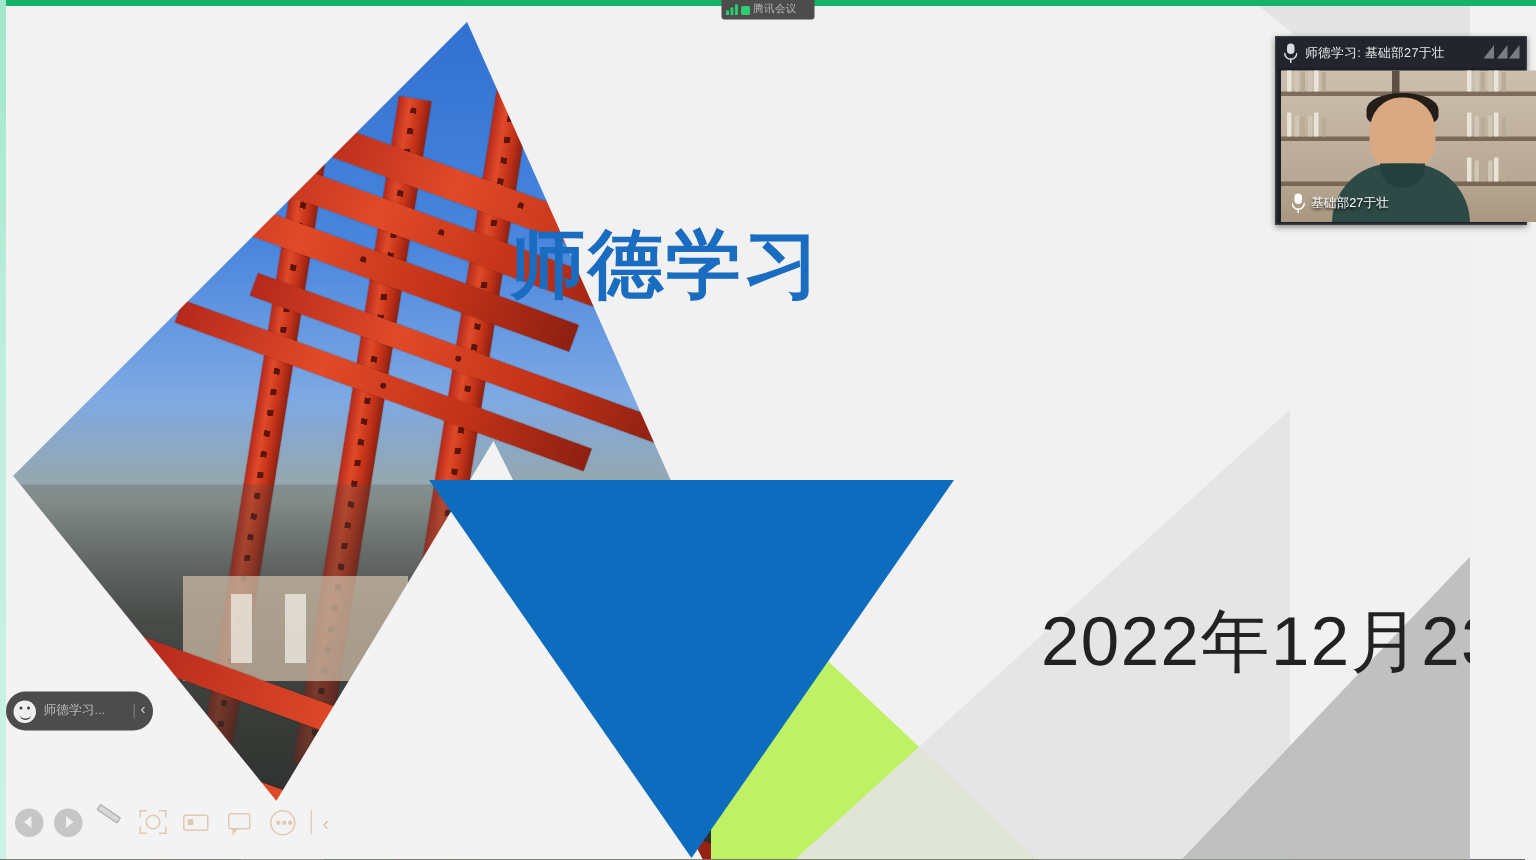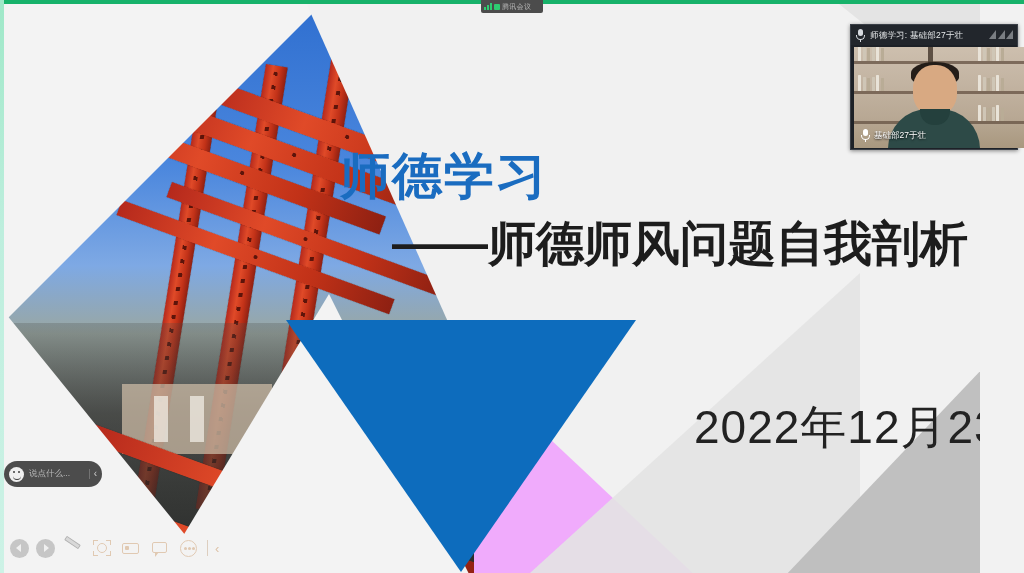--- a/index.html
+++ b/index.html
@@ -38,21 +38,21 @@
   .tb-bars i:nth-child(3){height:7px}
   .tb-dot{ width:6px; height:6px; background:#2ecc71; border-radius:1px; }
   .tb-label{
     font-size:7px; color:#c9c9c9; line-height:13px; white-space:nowrap;
     letter-spacing:.3px; opacity:.85;
   }
 
   
   #slide{
     position:absolute; left:4px; top:4px; width:976px; height:569px;
-    background:#f0abfc; overflow:hidden;
+    background:#bef264; overflow:hidden;
   }
 
   
   #slide-photo{
     position:absolute; left:0; top:0; width:470px; height:569px;
     background:
       linear-gradient(180deg,#2f6fd0 0%,#4a86dd 28%,#7ea9e4 46%,#9aa7a2 58%,#5d5f5c 72%,#3c3e3d 100%);
     clip-path: polygon(0 0, 470px 0, 470px 569px, 0 569px);
     overflow:hidden;
   }
@@ -354,21 +354,20 @@
     <div class="wedge" id="wedge-bottomleft"></div>
     <div class="wedge" id="wedge-middle-gap"></div>
     <div class="wedge" id="wedge-right"></div>
     <div id="grey-soft-right"></div>
     <div id="grey-diag-top-right"></div>
     <div id="grey-diag-bottom-right"></div>
 
     <div id="blue-triangle"></div>
 
     <div id="slide-title">师德学习</div>
-    <div id="slide-subtitle">——师德师风问题自我剖析</div>
     <div id="slide-date">2022年12月23日</div>
   </div>
 
   <div class="share-border-top"></div>
   <div class="share-border-left"></div>
 </div>
 
 <div id="taskbar-badge">
   <span class="tb-bars">
       <i></i>
@@ -453,21 +452,21 @@
           <span class="arc"></span>
           <span class="stem"></span>
       </span>
       <span id="video-name-label">基础部27于壮</span>
     </div>
   </div>
 </div>
 
 <div id="chat-bar">
   <span id="chat-emoji"></span>
-  <span id="chat-placeholder">说点什么...</span>
+  <span id="chat-placeholder">师德学习...</span>
   <span id="chat-collapse">‹</span>
 </div>
 
 <div id="bottom-toolbar">
   <span class="tb-circle prev"></span>
   <span class="tb-circle play"></span>
 
   <span class="tb-icon" id="icon-pen">
     <span class="nib"></span>
   </span>

